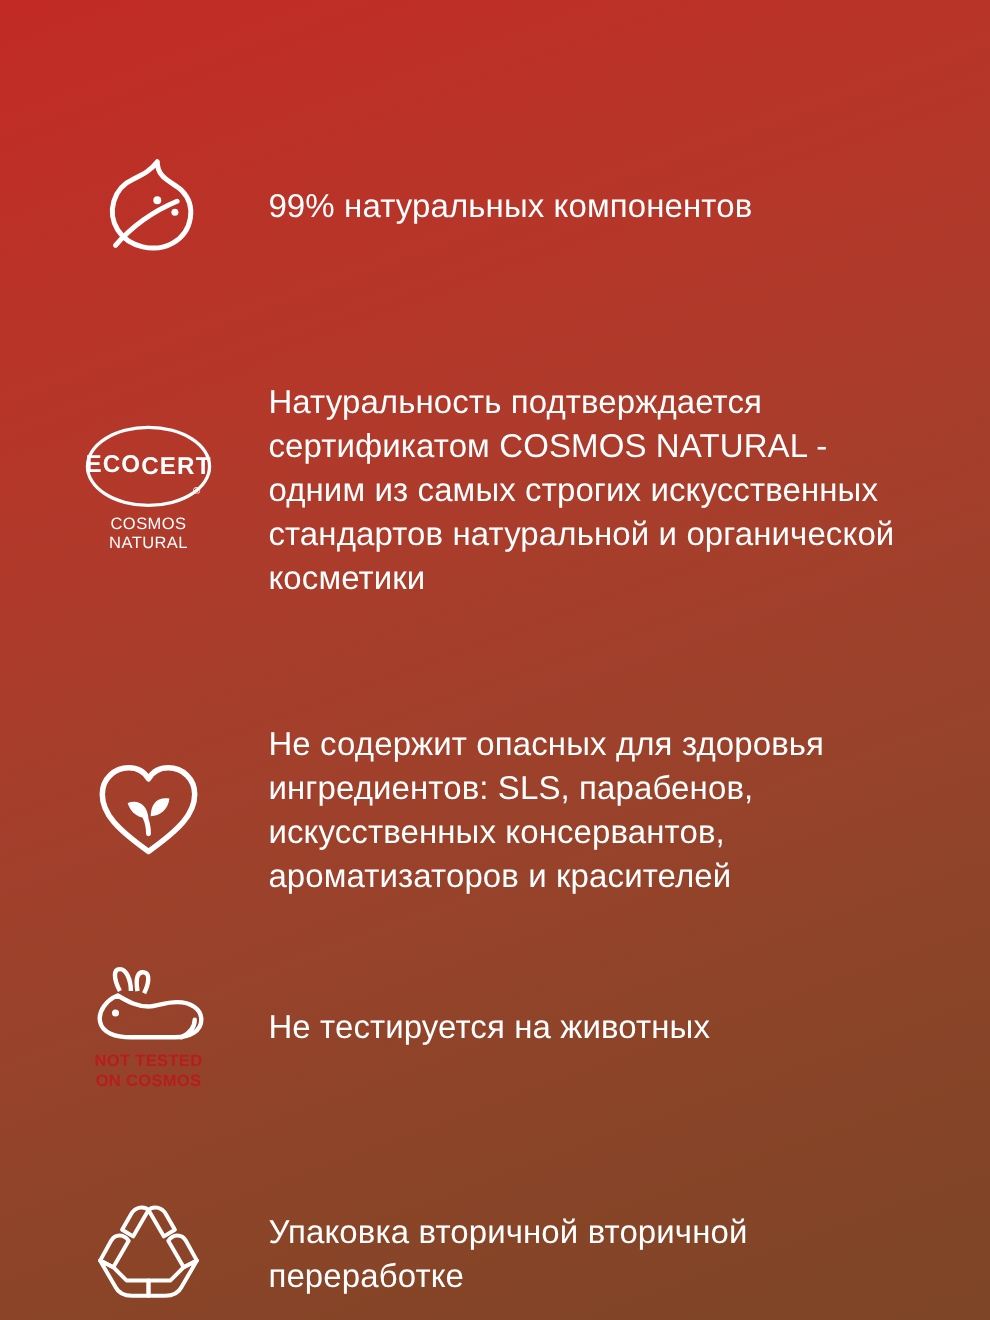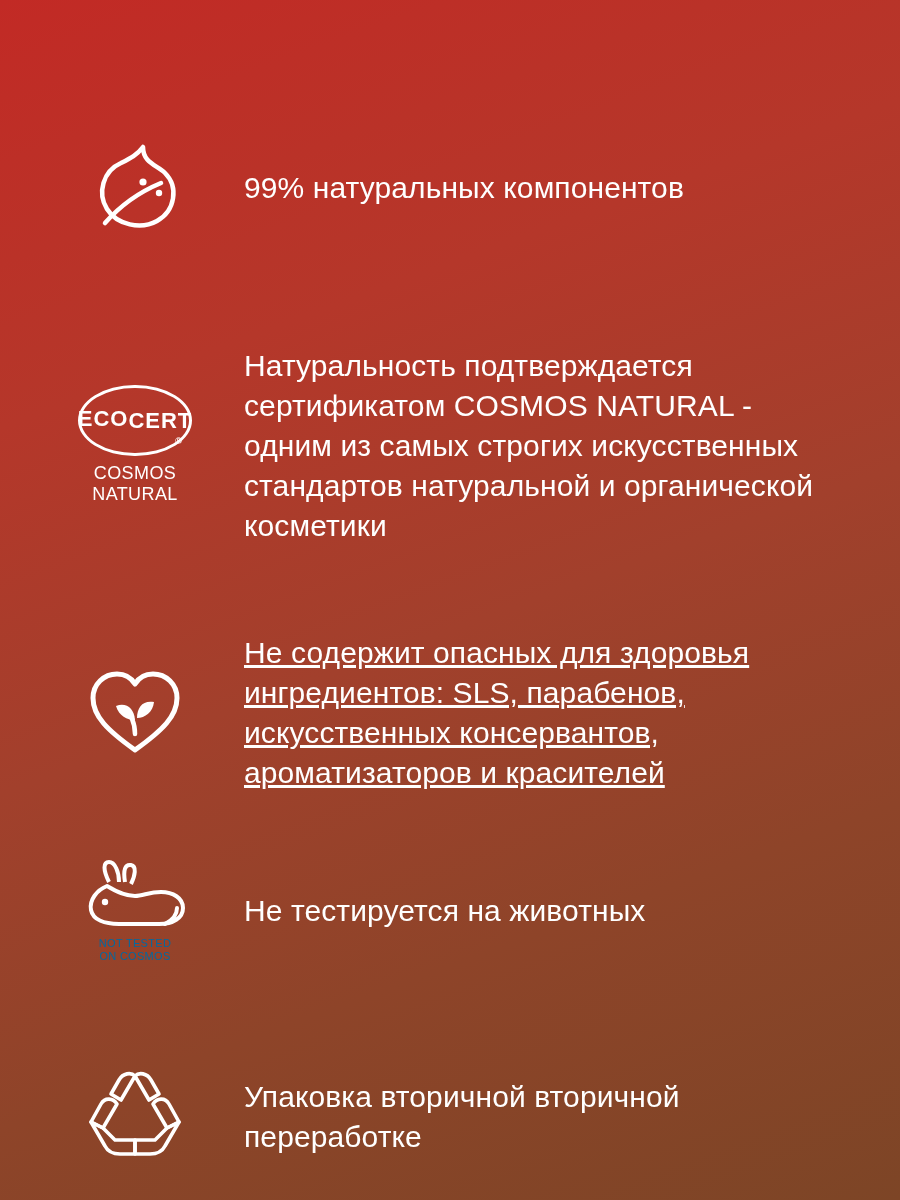--- a/index.html
+++ b/index.html
@@ -48,21 +48,21 @@
     line-height: 1.33;
     font-weight: 400;
     letter-spacing: 0.1px;
     color: #ffffff;
     padding-top: 2px;
   }
 
   
   .f1 { margin-top: 62px; }
   .f2 { margin-top: 92px; }
-  .f3 { margin-top: 86px; text-decoration: underline; }
+  .f3 { margin-top: 110px; }
   .f4 { margin-top: 52px; }
   .f5 { margin-top: 76px; }
 
   .ecocert-badge {
     position: relative;
     width: 120px;
     height: 120px;
     display: flex;
     flex-direction: column;
     align-items: center;
@@ -91,41 +91,41 @@
   .ecocert-oval .reg {
     position: absolute;
     right: 7px;
     bottom: 7px;
     font-size: 9px;
     font-weight: 700;
   }
   .ecocert-sub {
     margin-top: 7px;
     text-align: center;
-    font-size: 18px;
+    font-size: 15px;
     letter-spacing: 0.4px;
     line-height: 1.15;
     color: #ffffff;
   }
 
   .bunny-badge {
     width: 136px;
     display: flex;
     flex-direction: column;
     align-items: center;
     justify-content: center;
   }
   .bunny-text {
     margin-top: 5px;
     text-align: center;
-    font-size: 11px;
-    font-weight: 400;
+    font-size: 15px;
+    font-weight: 700;
     letter-spacing: 0.3px;
     line-height: 1.18;
-    color: #0369a1;
+    color: #b91c1c;
   }
 </style>
 </head>
 <body>
 
 <div class="panel">
 
   <div class="feature f1">
     <div class="icon-cell">
       <svg width="104" height="104" viewBox="0 0 104 104" fill="none" aria-hidden="true">

